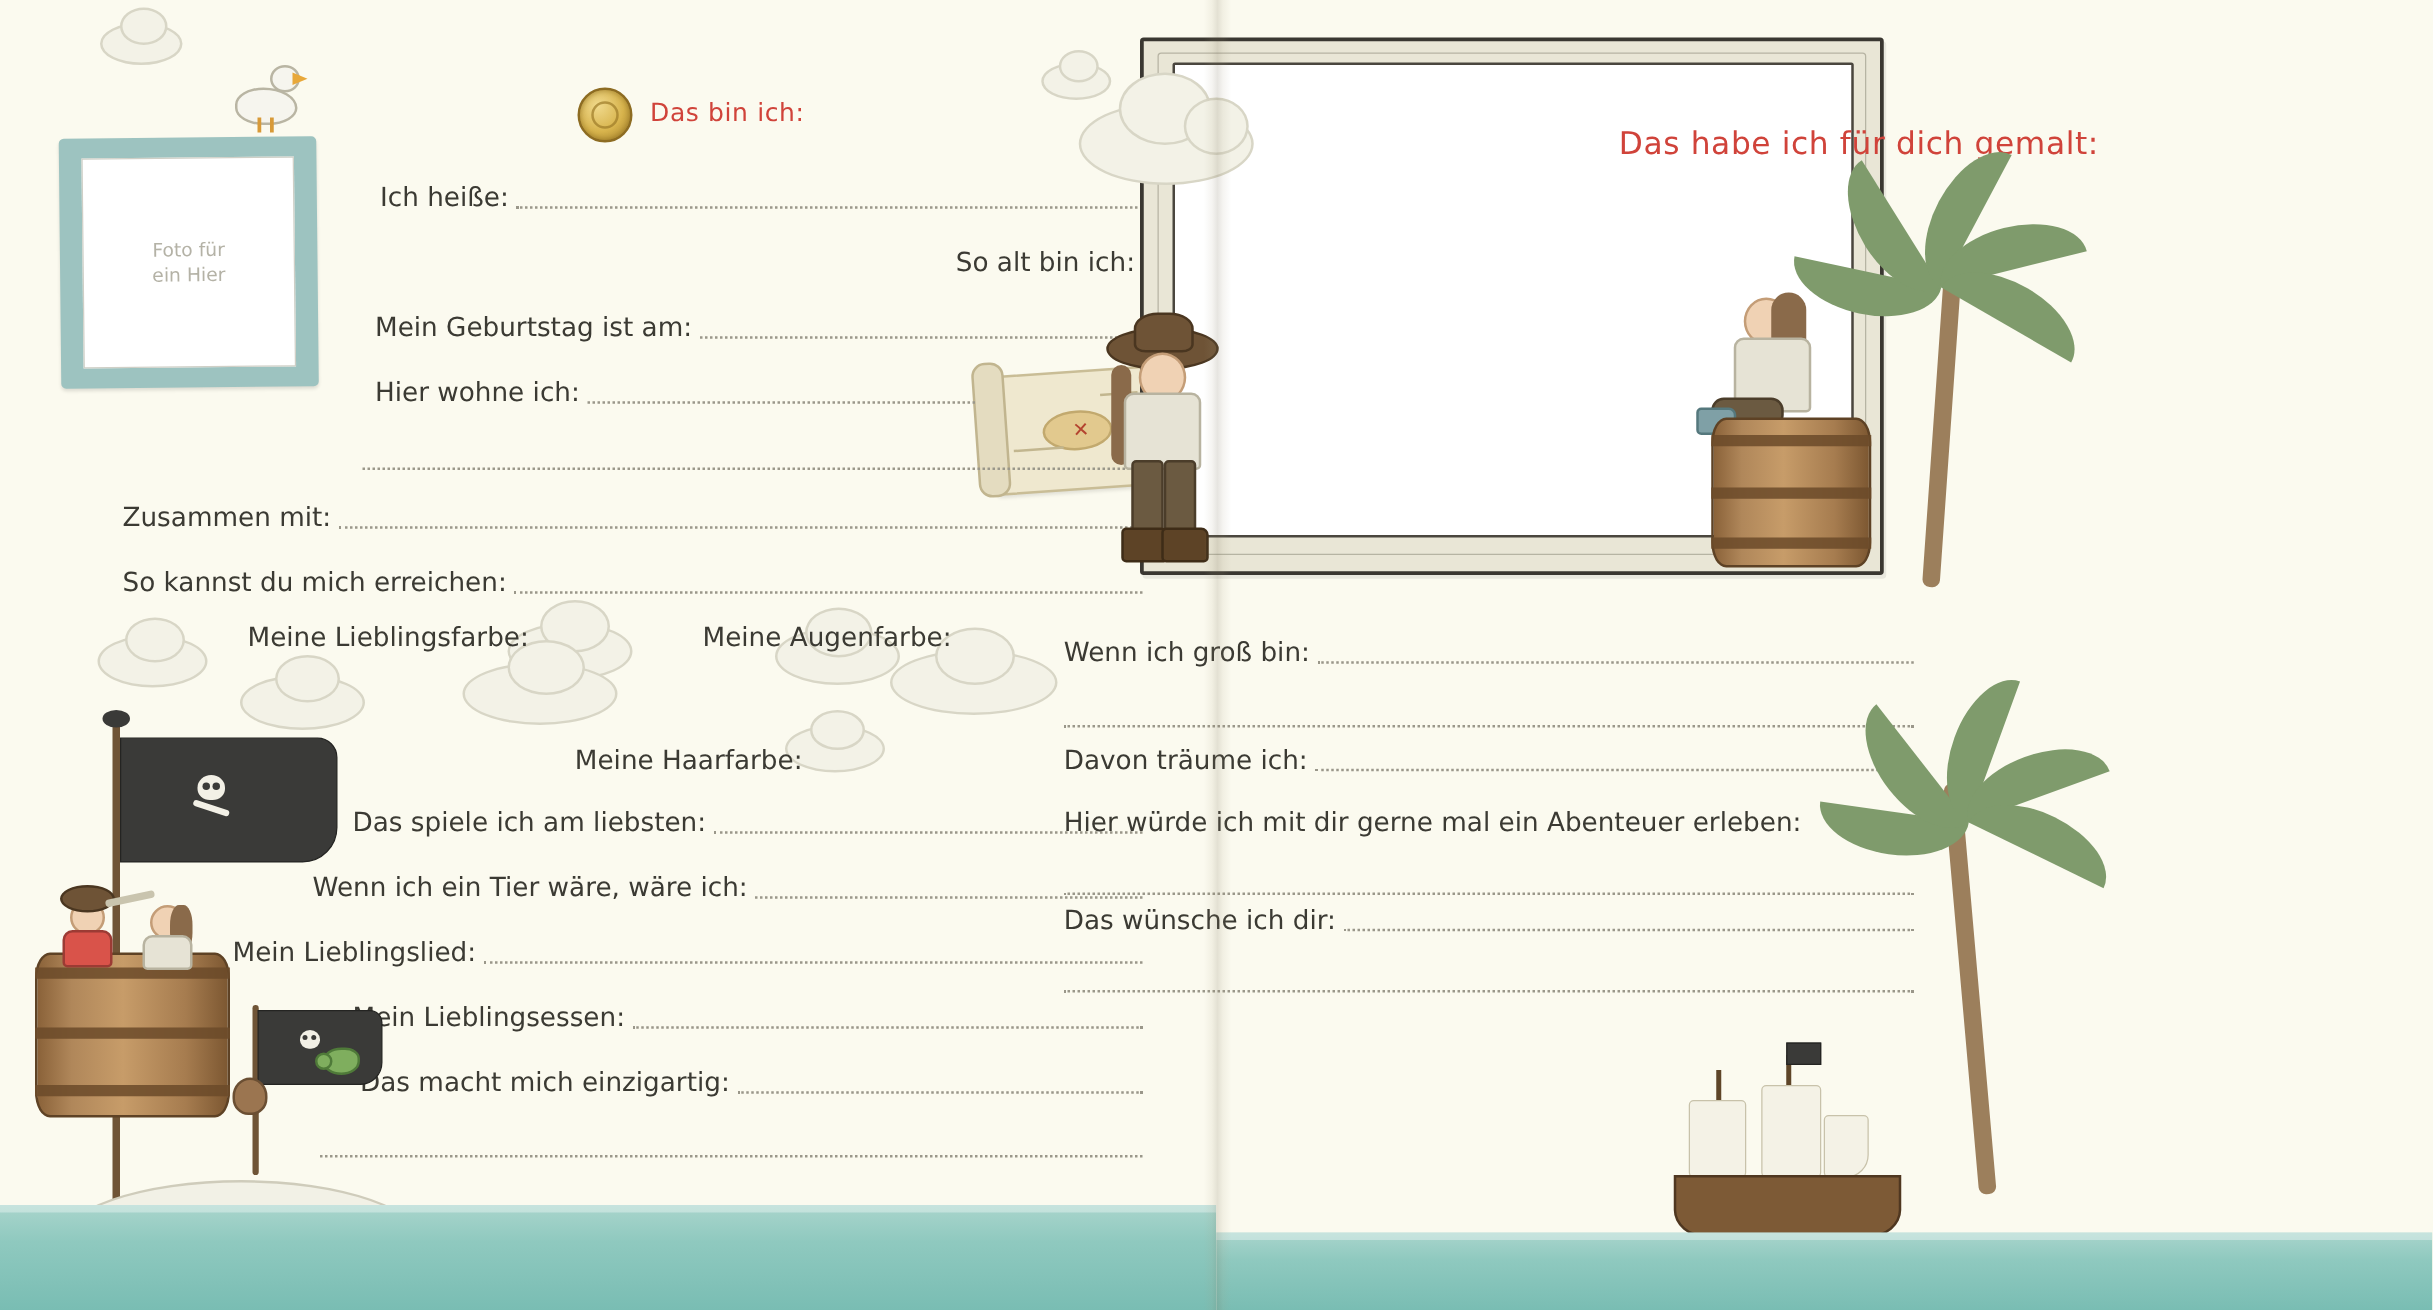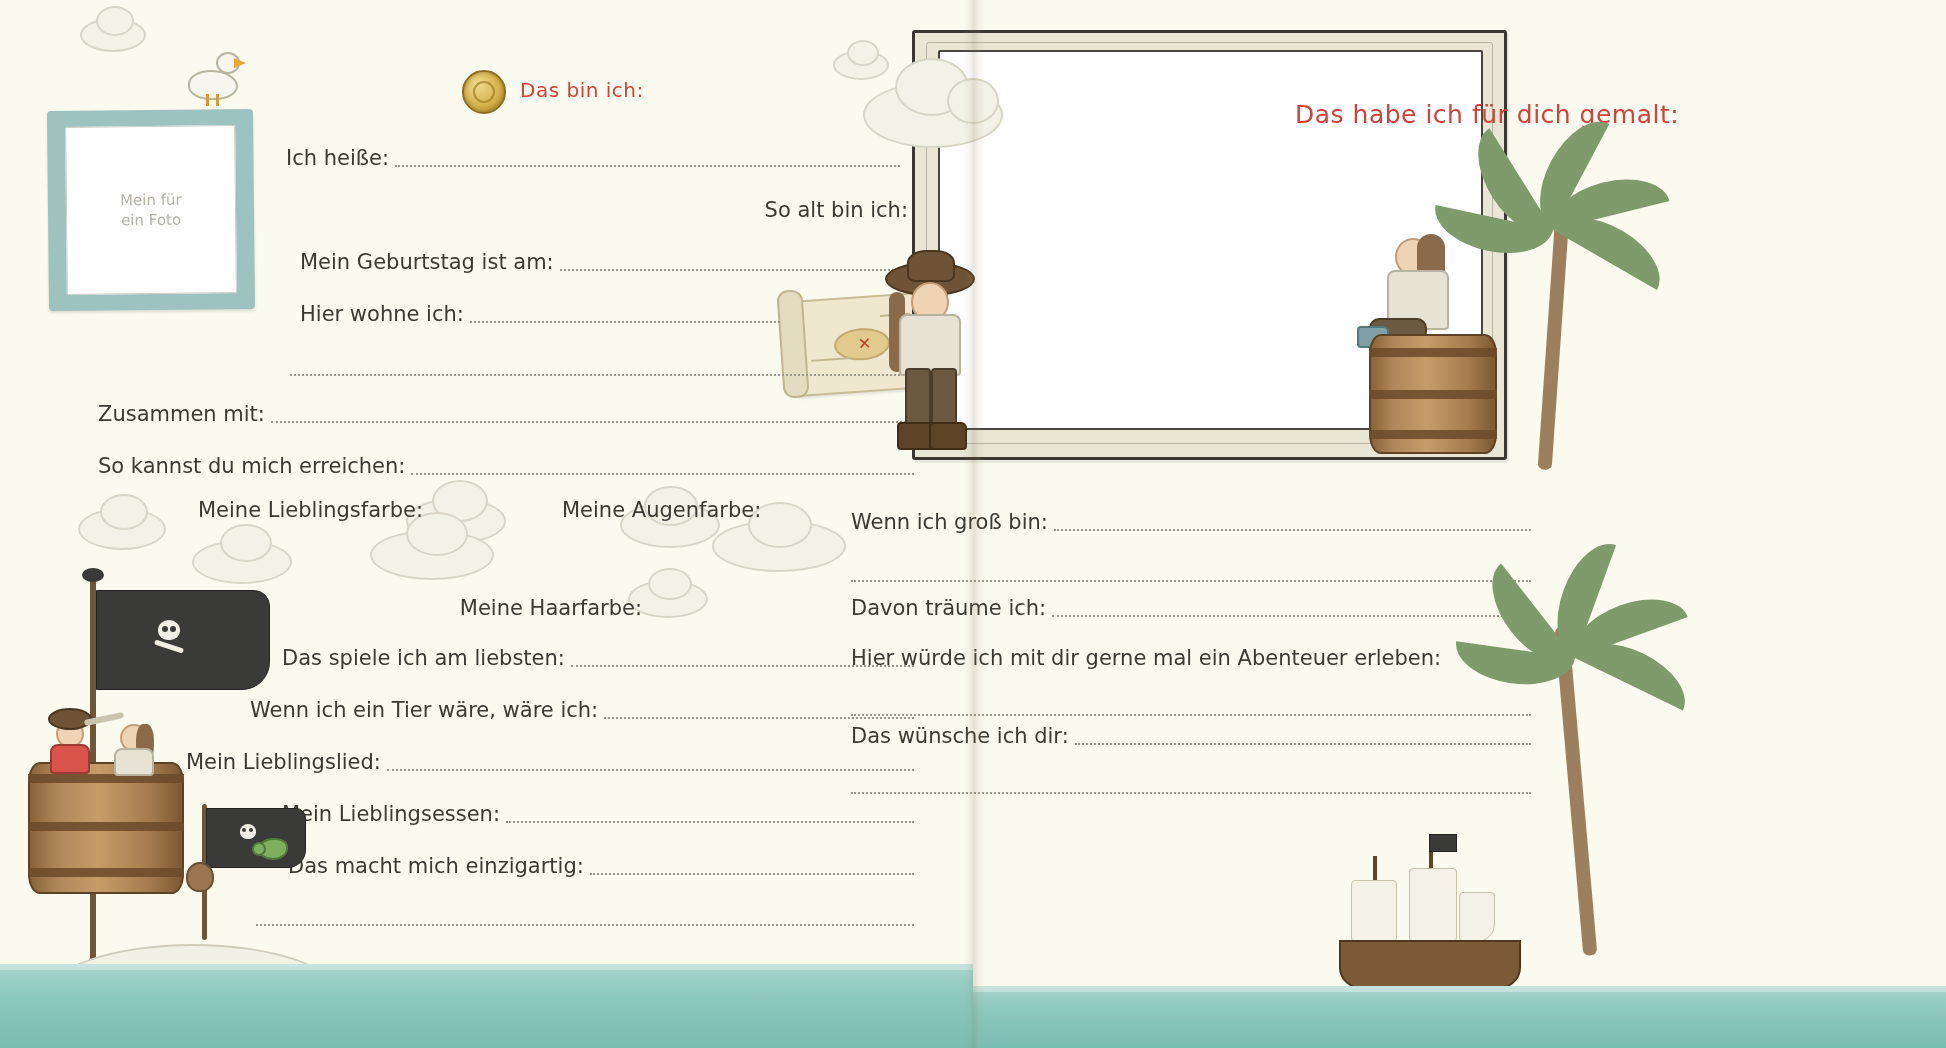--- a/index.html
+++ b/index.html
@@ -416,41 +416,41 @@
       <div class="gull-body" style="left:8px;top:28px;"></div>
       <div class="gull-head" style="left:36px;top:10px;"></div>
       <div class="gull-beak" style="left:54px;top:16px;"></div>
       <div style="position:absolute;left:26px;top:52px;width:3px;height:12px;background:#d89a38;"></div>
       <div style="position:absolute;left:36px;top:52px;width:3px;height:12px;background:#d89a38;"></div>
     </div>
 
     <div class="photo-frame">
       <div class="inner">
         <span>
-          <span>Mein für</span><br>
-          <span>ein Foto</span>
+          <span>Foto für</span><br>
+          <span>ein Hier</span>
         </span>
       </div>
     </div>
 
     <div class="coin"></div>
     <div class="heading heading-left">Das bin ich:</div>
 
     <div style="position:absolute;left:780px;top:292px;width:170px;height:110px;">
       <div class="scroll-map" style="left:14px;top:4px;">
         <div class="island"></div>
         <div class="xmark">✕</div>
         <div style="position:absolute;left:14px;top:58px;width:40px;height:2px;background:#c2b68f;"></div>
         <div style="position:absolute;left:86px;top:18px;width:30px;height:2px;background:#c2b68f;"></div>
       </div>
       <div class="scroll-roll" style="left:0px;top:-2px;transform:rotate(-4deg);"></div>
       <div class="scroll-roll" style="left:150px;top:-6px;transform:rotate(-4deg);"></div>
     </div>
 
-    <div class="field" style="left:286px;top:148px;width:614px;">
+    <div class="field" style="left:304px;top:148px;width:614px;">
       <span class="label">Ich heiße:</span>
       <span class="dots"></span>
     </div>
     <div class="field" style="left:300px;top:200px;width:614px;flex-direction:column;">
       <span class="label">So alt bin ich:</span>
       <span class="dots"></span>
     </div>
     <div class="field" style="left:300px;top:252px;width:614px;">
       <span class="label">Mein Geburtstag ist am:</span>
       <span class="dots"></span>

